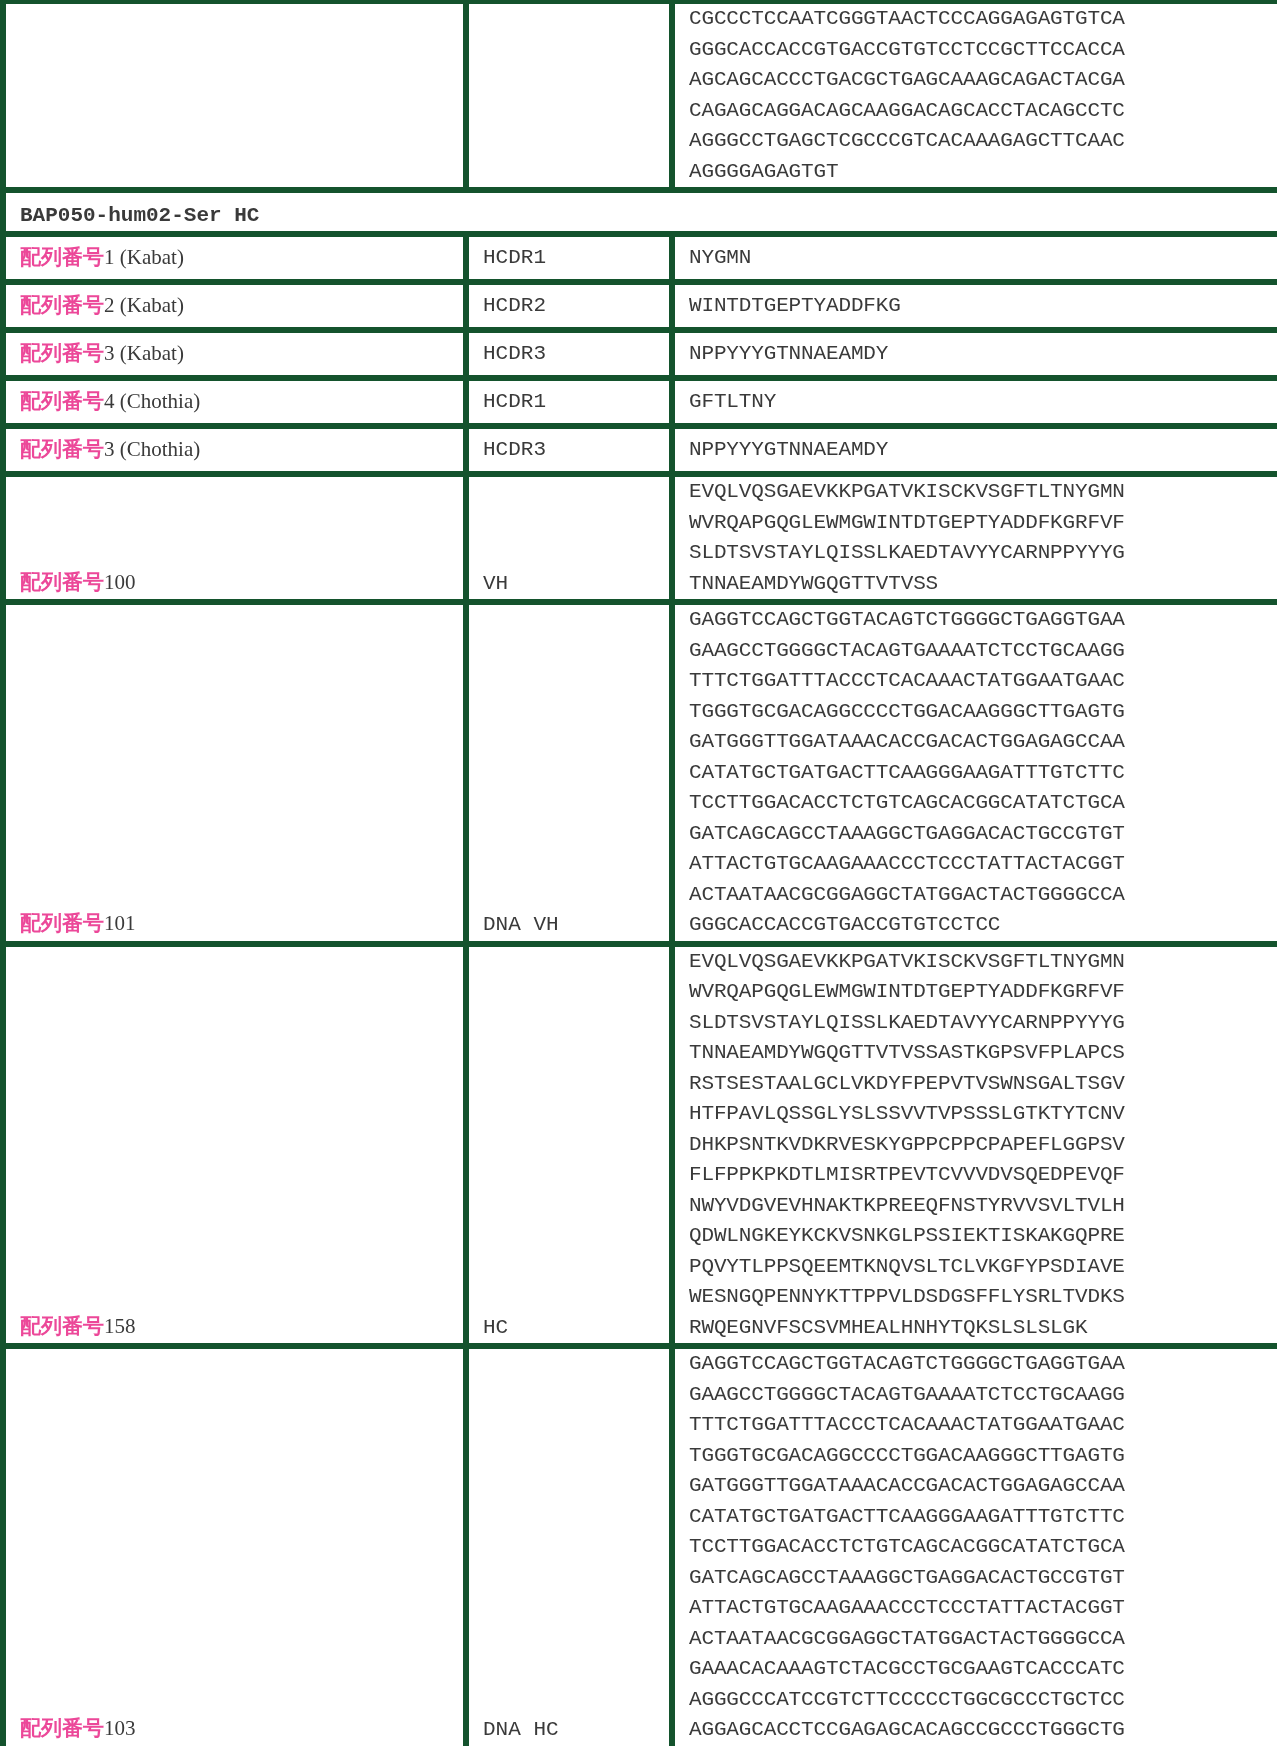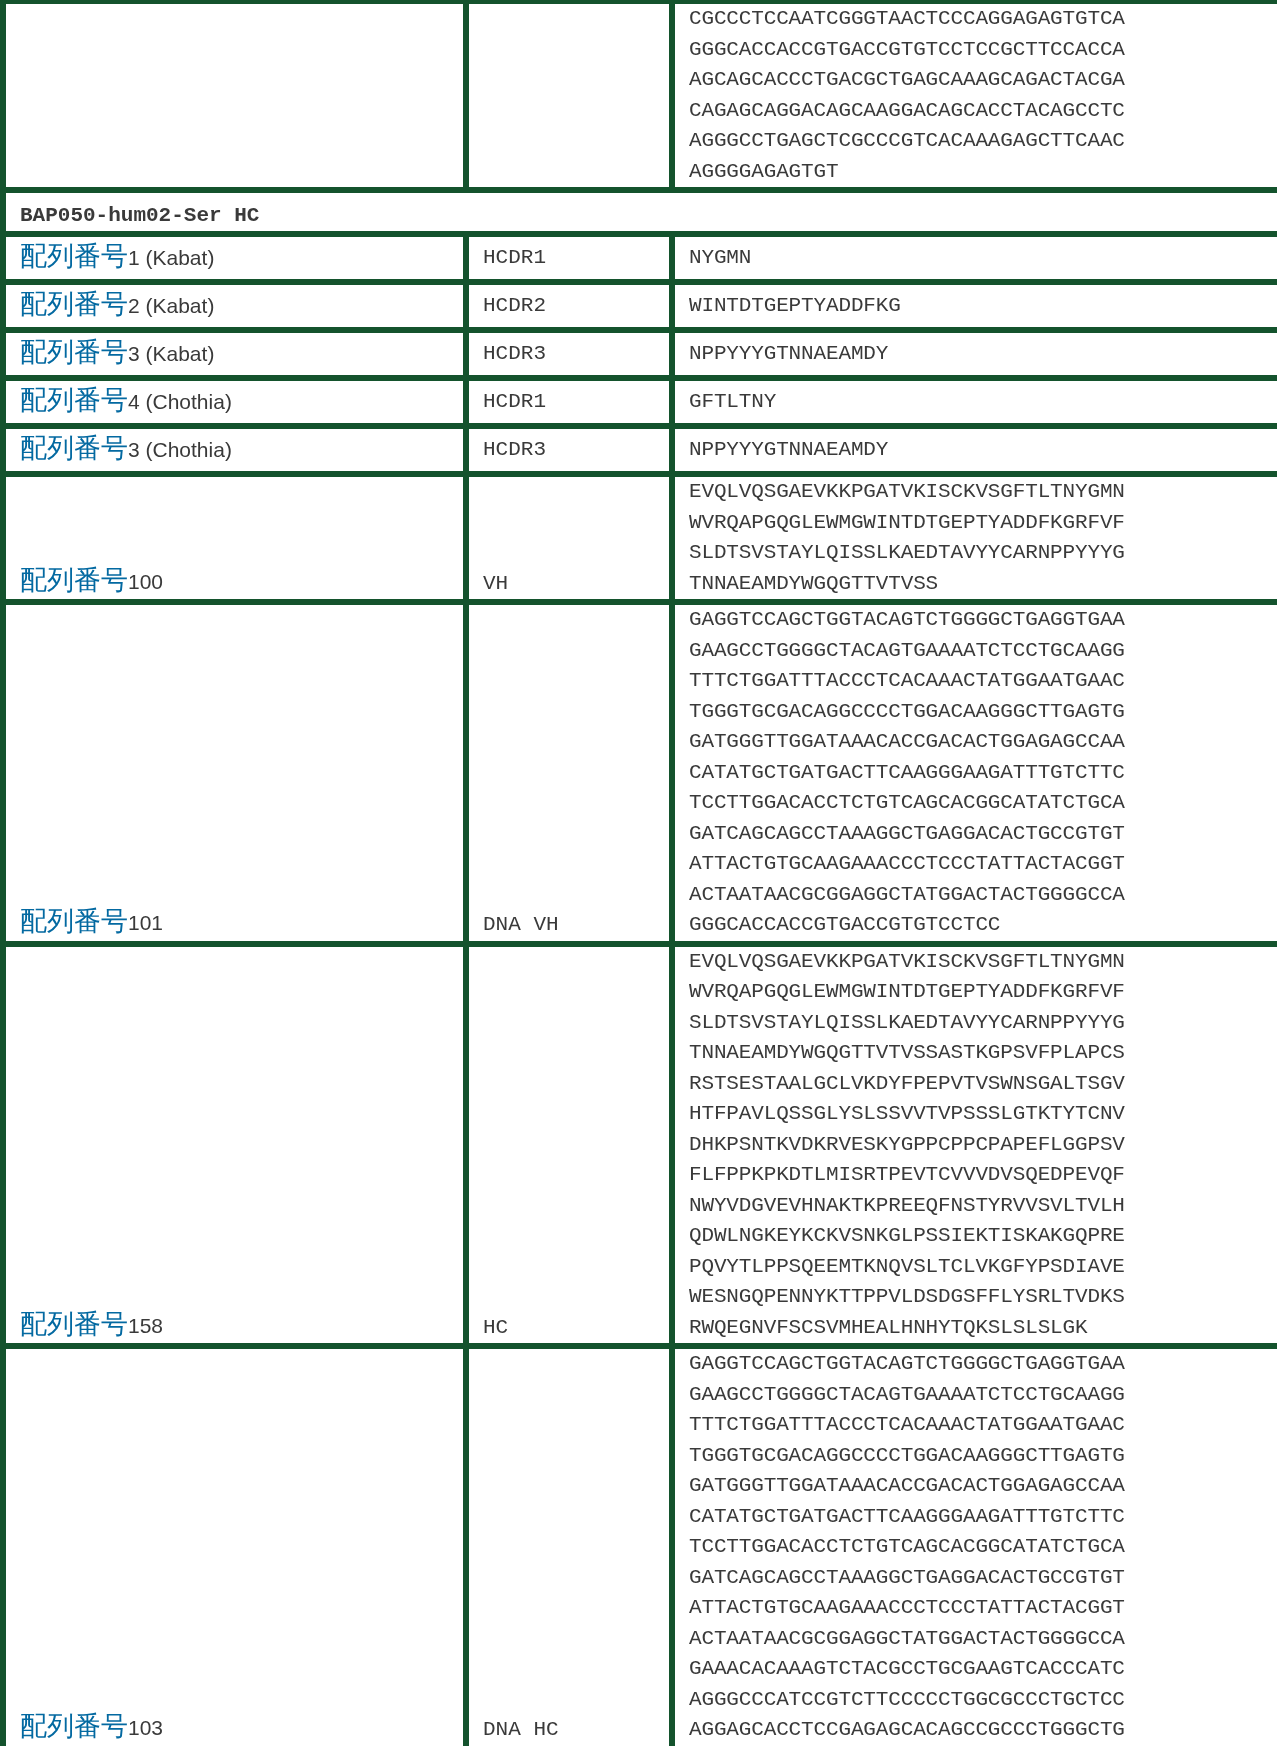--- a/index.html
+++ b/index.html
@@ -47,25 +47,26 @@
     td.section-header {
       font-weight: bold;
       color: #111111;
       font-size: 21px;
       height: 38px;
       vertical-align: middle;
       margin-top: 12px;
     }
     .label-cjk {
       font-family: "DejaVu Sans", "Liberation Sans", sans-serif;
-      font-size: 27px;
-      color: #0369a1;
+      font-size: 21px;
+      color: #ec4899;
+      font-weight: bold;
     }
     .label-rest {
-      font-family: Liberation Sans, sans-serif;
+      font-family: Liberation Serif, serif;
     }
     td.top-left-blank, td.top-mid-blank { vertical-align: bottom; }
   </style>
 </head>
 <body>
 
 <table class="seq-table">
   <colgroup>
     <col class="c1">
       <col class="c2">

